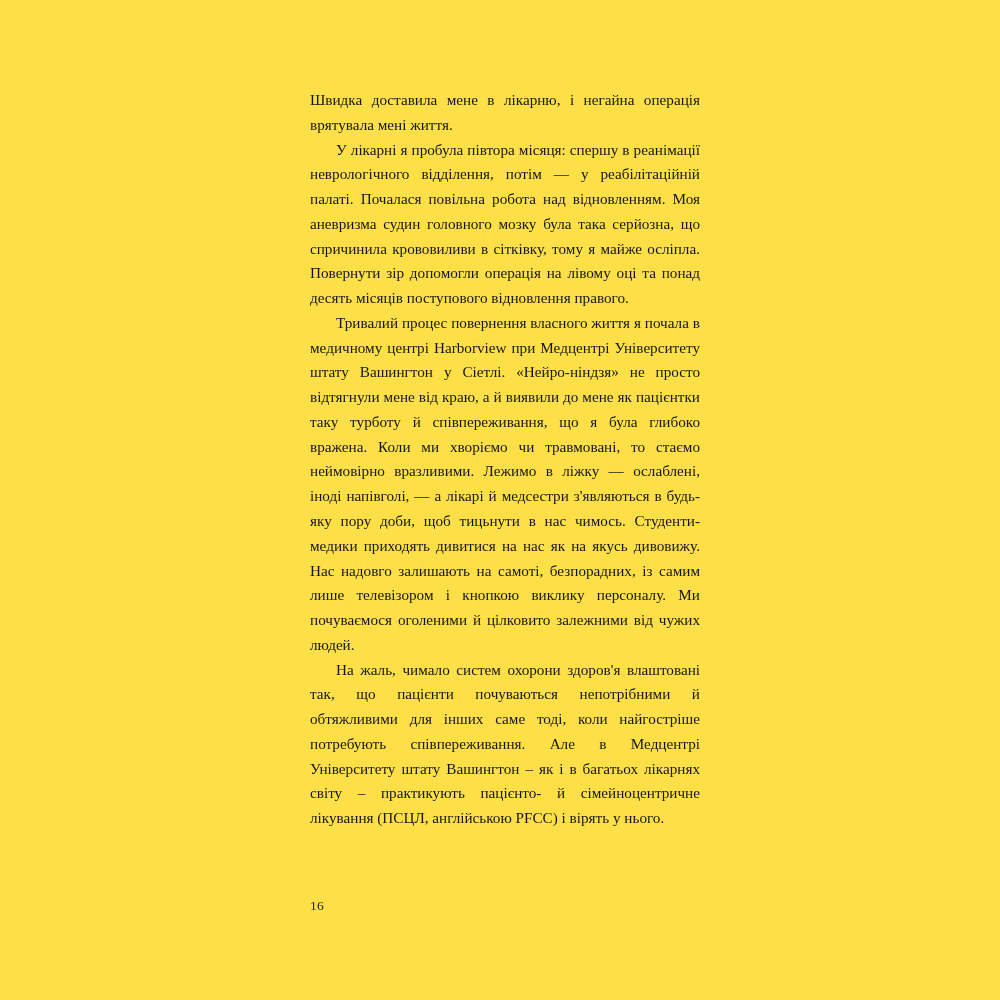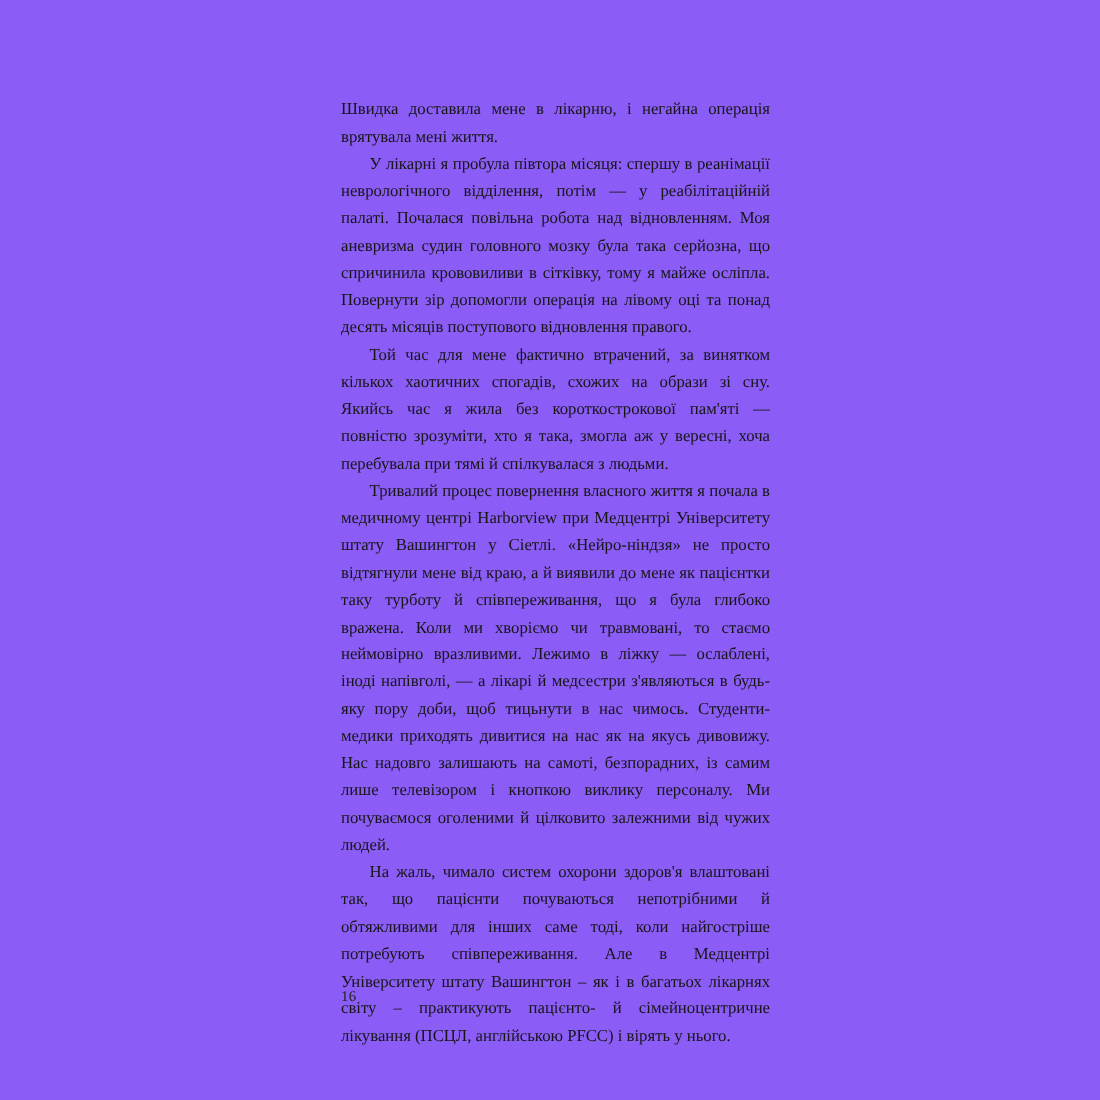--- a/index.html
+++ b/index.html
@@ -11,21 +11,21 @@
     width: 1000px;
     height: 1000px;
     font-family: "Liberation Serif", serif;
     color: #1a1a1a;
     overflow: hidden;
   }
   .page {
     position: relative;
     width: 1000px;
     height: 1000px;
-    background: #8b5cf6;
+    background: #fde047;
     box-sizing: border-box;
   }
   .text-column {
     position: absolute;
     left: 310px;
     top: 88px;
     width: 390px;
   }
   .para {
     margin: 0;
@@ -48,18 +48,17 @@
     letter-spacing: 0.2px;
   }
 </style>
 </head>
 <body>
 
 <div class="page">
   <div class="text-column">
     <p class="para">Швидка доставила мене в лікарню, і негайна операція врятувала мені життя.</p>
     <p class="para indented">У лікарні я пробула півтора місяця: спершу в реанімації неврологічного відділення, потім — у реабілітаційній палаті. Почалася повільна робота над відновленням. Моя аневризма судин головного мозку була така серйозна, що спричинила крововиливи в сітківку, тому я майже осліпла. Повернути зір допомогли операція на лівому оці та понад десять місяців поступового відновлення правого.</p>
-    <p class="para indented">Той час для мене фактично втрачений, за винятком кількох хаотичних спогадів, схожих на образи зі сну. Якийсь час я жила без короткострокової пам'яті — повністю зрозуміти, хто я така, змогла аж у вересні, хоча перебувала при тямі й спілкувалася з людьми.</p>
     <p class="para indented">Тривалий процес повернення власного життя я почала в медичному центрі Harborview при Медцентрі Університету штату Вашингтон у Сіетлі. «Нейро-ніндзя» не просто відтягнули мене від краю, а й виявили до мене як пацієнтки таку турботу й співпереживання, що я була глибоко вражена. Коли ми хворіємо чи травмовані, то стаємо неймовірно вразливими. Лежимо в ліжку — ослаблені, іноді напівголі, — а лікарі й медсестри з'являються в будь-яку пору доби, щоб тицьнути в нас чимось. Студенти-медики приходять дивитися на нас як на якусь дивовижу. Нас надовго залишають на самоті, безпорадних, із самим лише телевізором і кнопкою виклику персоналу. Ми почуваємося оголеними й цілковито залежними від чужих людей.</p>
     <p class="para indented">На жаль, чимало систем охорони здоров'я влаштовані так, що пацієнти почуваються непотрібними й обтяжливими для інших саме тоді, коли найгостріше потребують співпереживання. Але в Медцентрі Університету штату Вашингтон – як і в багатьох лікарнях світу – практикують пацієнто- й сімейноцентричне лікування (ПСЦЛ, англійською PFCC) і вірять у нього.</p>
   </div>
   <div class="folio">16</div>
 </div>
 
 </body></html>

